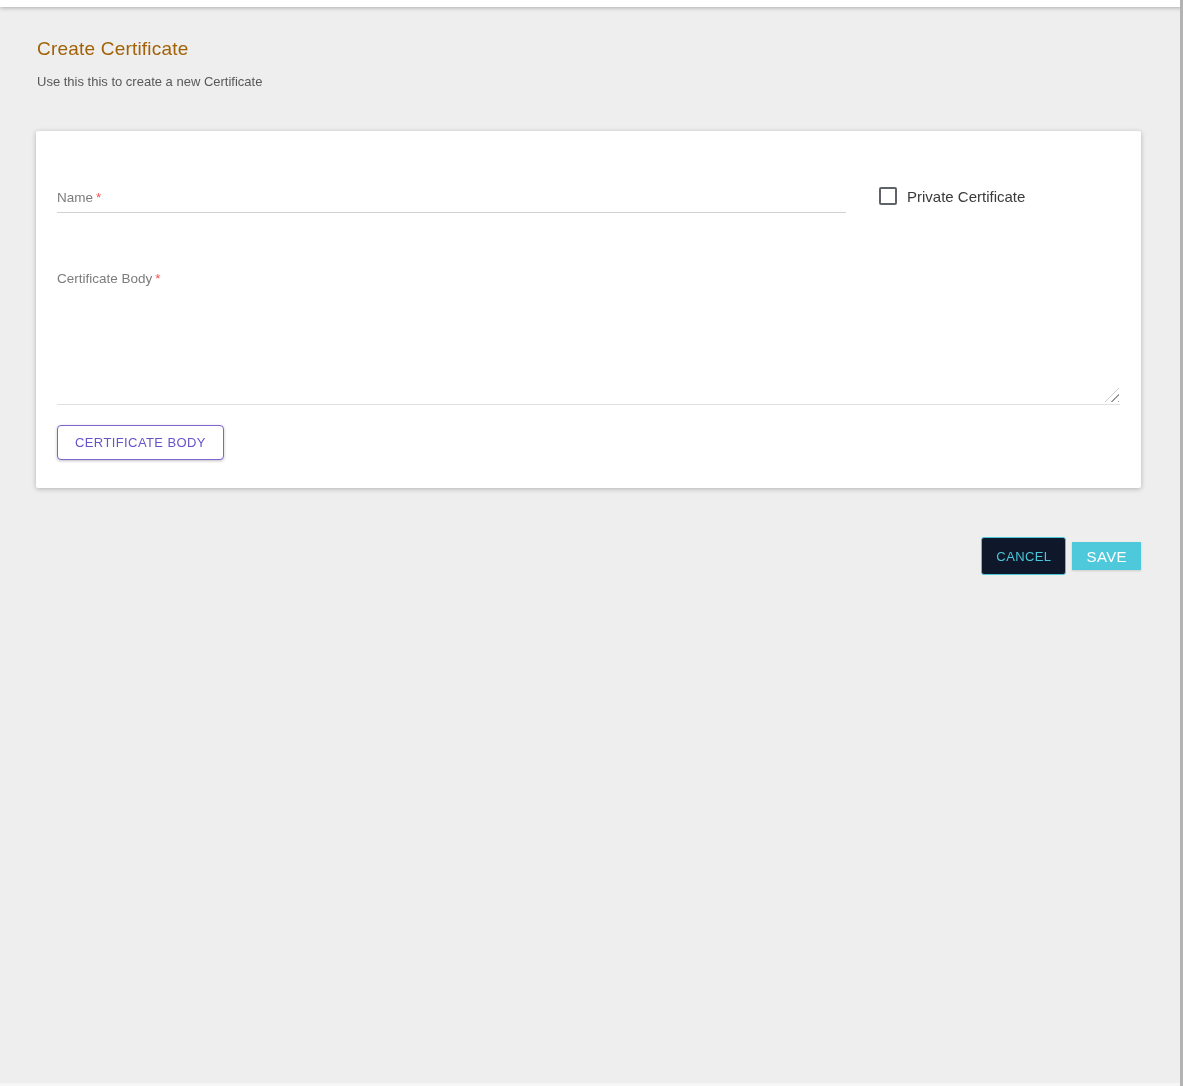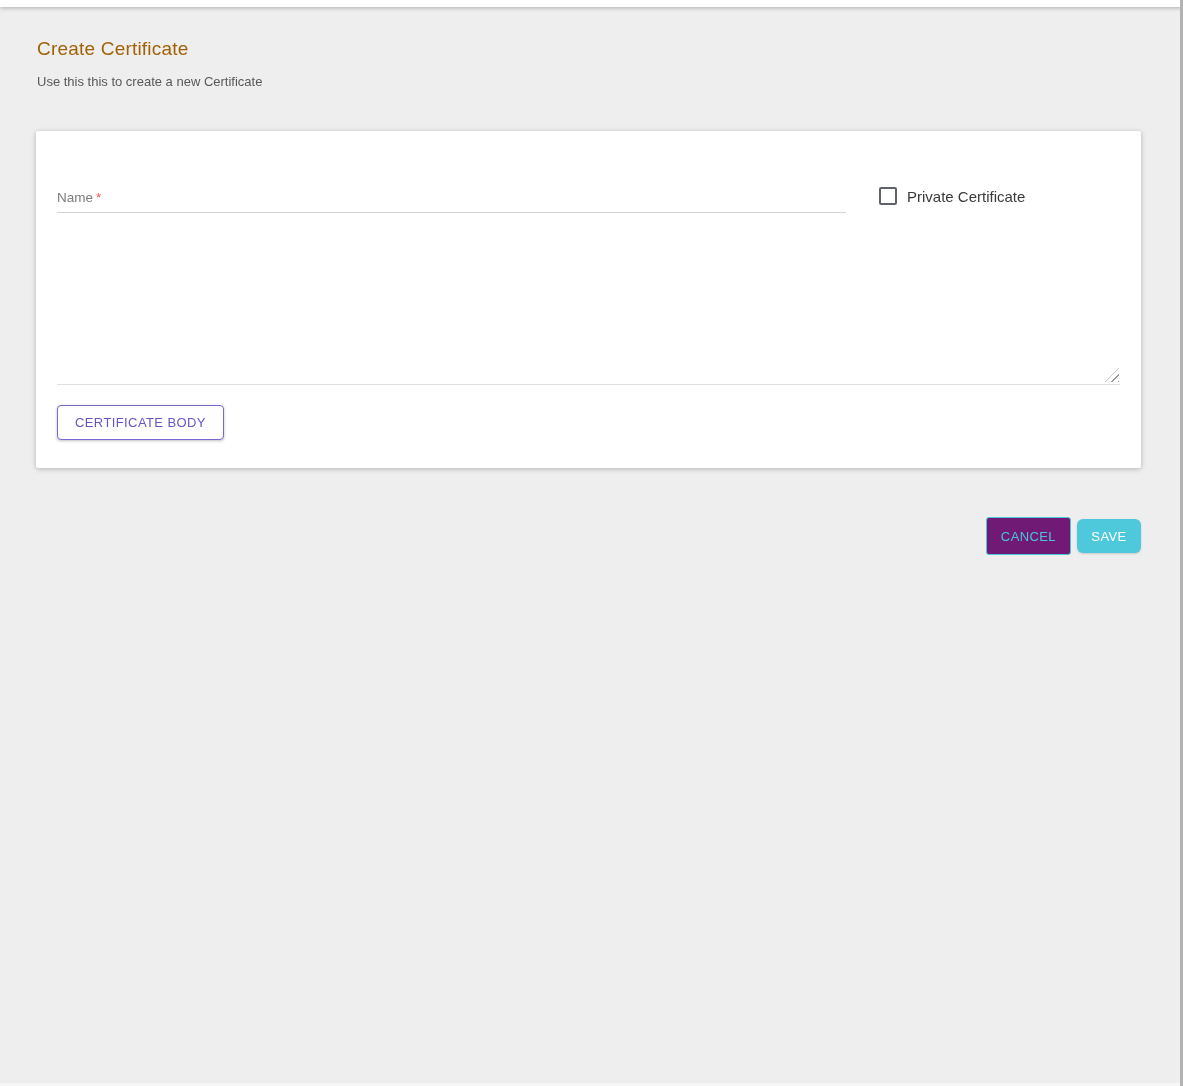--- a/index.html
+++ b/index.html
@@ -103,32 +103,32 @@
     box-shadow: 0 1px 3px rgba(0,0,0,0.25);
     cursor: pointer;
   }
 
   .footer-actions {
     margin: 49px 42px 0 0;
     display: flex; justify-content: flex-end; align-items: center;
   }
   .cancel-btn {
     height: 38px; min-width: 82px; padding: 0 14px;
-    background: #701a75;
+    background: #0f172a;
     border: 1px solid #4cc6d9; border-radius: 3px;
     color: #4bc5d8; font-size: 13px; letter-spacing: 0.4px;
     font-family: "Liberation Sans", sans-serif;
     cursor: pointer;
   }
   .save-btn {
-    height: 34px; min-width: 64px; padding: 0 14px;
+    height: 28px; min-width: 64px; padding: 0 14px;
     margin-left: 6px;
     background: #4ec9db;
-    border: none; border-radius: 6px;
-    color: #ffffff; font-size: 13px; letter-spacing: 0.4px;
+    border: none; border-radius: 0;
+    color: #ffffff; font-size: 15px; letter-spacing: 0.4px;
     font-family: "Liberation Sans", sans-serif;
     box-shadow: 0 1px 2px rgba(0,0,0,0.15);
     cursor: pointer;
   }
 </style>
 </head>
 <body>
 
 <div class="topbar"></div>
 <div class="scrollbar-track"></div>
@@ -148,20 +148,23 @@
       </div>
       <input class="name-input" type="text" value="" style="">
     </div>
     <div class="checkbox-wrap">
       <span class="checkbox-box"></span>
       <span class="checkbox-label">Private Certificate</span>
     </div>
   </div>
 
   <div class="ta-group-body">
+    <div class="field-label">
+      <span>Certificate Body</span><span class="asterisk">*</span>
+    </div>
     <div class="ta-wrap">
       <textarea class="ta" style=""></textarea>
       <span class="resize-handle"></span>
     </div>
     <button class="outline-btn">CERTIFICATE BODY</button>
   </div>
 
 
 
 </div>

